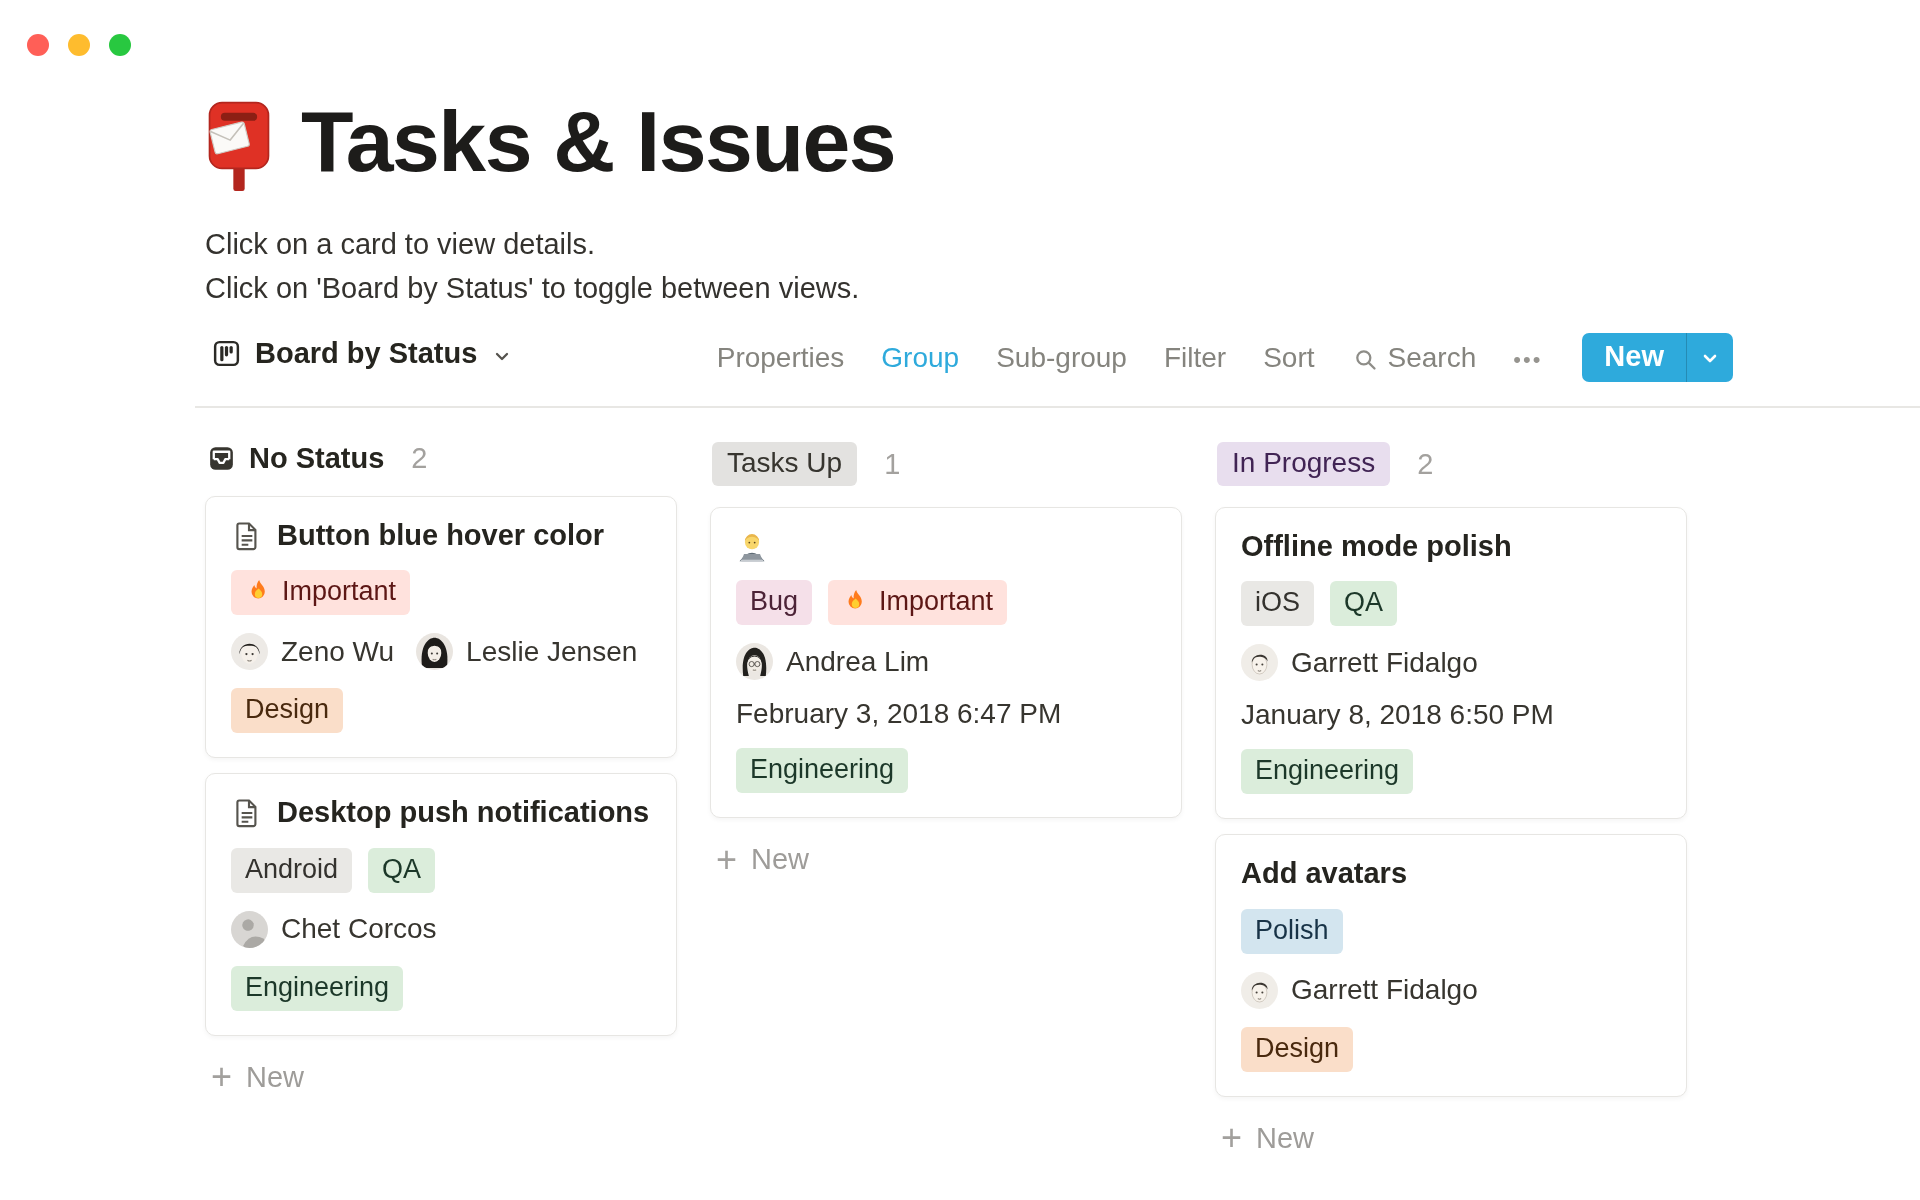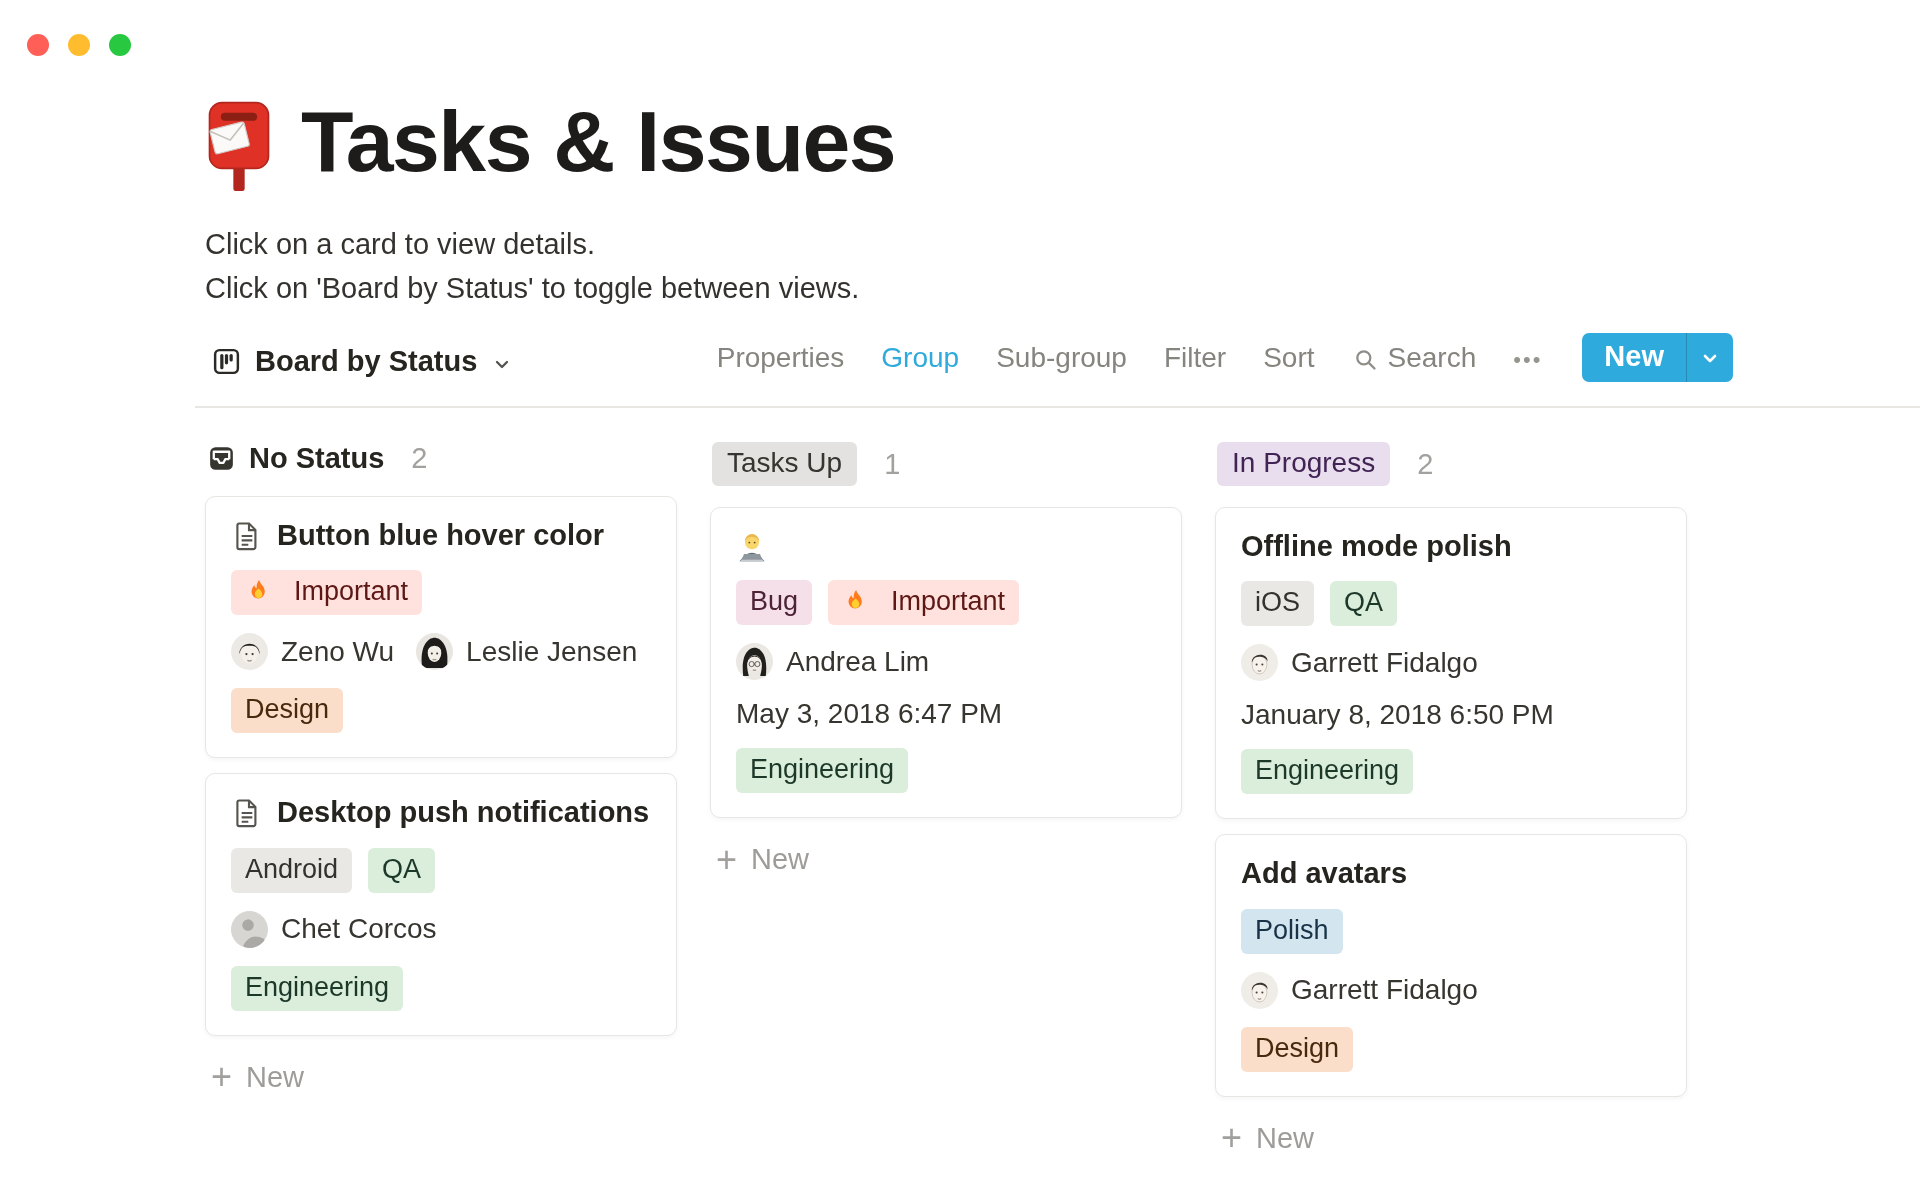--- a/index.html
+++ b/index.html
@@ -20,22 +20,22 @@
   .title-row{display:flex;align-items:flex-start;gap:28px;}
   .page-emoji{width:68px;height:96px;flex:0 0 auto;margin-top:4px;cursor:pointer;background:none;border:none;padding:0;}
   h1.page-title{
     margin:0;font-size:86px;line-height:1.05;font-weight:800;
     color:#1D1C1A;letter-spacing:-1.5px;
   }
   .descriptions{margin-top:26px;}
   .desc{margin:0;font-size:29px;line-height:44px;color:#34322E;}
   
   .toolbar{
-    position:absolute;left:205px;top:326px;width:1528px;height:56px;
-    display:flex;align-items:flex-end;justify-content:space-between;gap:36px;
+    position:absolute;left:205px;top:333px;width:1528px;height:56px;
+    display:flex;align-items:flex-start;justify-content:space-between;gap:36px;
   }
   .view-switcher{
     display:flex;align-items:center;gap:13px;background:none;border:none;padding:4px 6px;
     font-family:inherit;font-size:29px;font-weight:700;color:#26251F;cursor:pointer;border-radius:6px;
   }
   .toolbar-right{display:flex;align-items:center;gap:37px;}
   .tb{
     background:none;border:none;padding:2px 0;cursor:pointer;font-family:inherit;
     font-size:28px;color:#85847E;display:flex;align-items:center;gap:9px;
   }
@@ -65,21 +65,21 @@
   .card{
     background:#fff;border:1.5px solid #E7E6E3;border-radius:10px;
     box-shadow:0 2px 5px rgba(15,15,15,0.045);
     padding:22px 25px 24px 25px;margin-bottom:15px;cursor:pointer;
   }
   .card-title-row{display:flex;align-items:center;gap:14px;}
   .card-icon{width:32px;height:32px;flex:0 0 auto;display:inline-flex;}
   .card-title{font-size:29px;font-weight:600;color:#25241F;line-height:1.15;}
   .card-row{margin-top:18px;display:flex;align-items:center;gap:16px;flex-wrap:wrap;}
   .tag{
-    display:inline-flex;align-items:center;gap:22px;
+    display:inline-flex;align-items:center;gap:10px;
     padding:6px 14px 8px 14px;border-radius:6px;font-size:27px;line-height:1.15;
   }
   .tag .tag-ico{width:27px;height:27px;display:inline-flex;}
   .tag-gray{background:var(--tag-gray-bg,#E9E8E5);color:var(--tag-gray-text,#34322E);}
   .tag-green{background:var(--tag-green-bg,#DBEDDB);color:var(--tag-green-text,#1C3829);}
   .tag-orange{background:var(--tag-orange-bg,#FADEC9);color:var(--tag-orange-text,#49290E);}
   .tag-red{background:var(--tag-red-bg,#FFE2DD);color:var(--tag-red-text,#5D1715);}
   .tag-pink{background:var(--tag-pink-bg,#F5E0E9);color:var(--tag-pink-text,#4C2337);}
   .tag-blue{background:var(--tag-blue-bg,#D3E5EF);color:var(--tag-blue-text,#183347);}
   .person{display:inline-flex;align-items:center;gap:13px;margin-right:6px;}
@@ -339,21 +339,21 @@
               <circle cx="15.2" cy="20.5" r="2.5" fill="none" stroke="#57534E" stroke-width="0.9"></circle>
               <circle cx="20.8" cy="20.5" r="2.5" fill="none" stroke="#57534E" stroke-width="0.9"></circle>
               <path d="M17.3 20.5h1.4" stroke="#57534E" stroke-width="0.9"></path>
               <path d="M16.4 26q1.6 1.2 3.2 0" stroke="#8C857C" stroke-width="1" fill="none"></path>
             </svg>
           </span>
           <span class="person-name">Andrea Lim</span>
         </span>
       </div>
       <div class="card-row">
-        <span class="date-text">May 3, 2018 6:47 PM</span>
+        <span class="date-text">February 3, 2018 6:47 PM</span>
       </div>
       <div class="card-row">
         <span class="tag tag-green">
           <span>Engineering</span>
         </span>
       </div>
     </article>
 
     <button class="add-new">
       <span class="plus-glyph">+</span>

